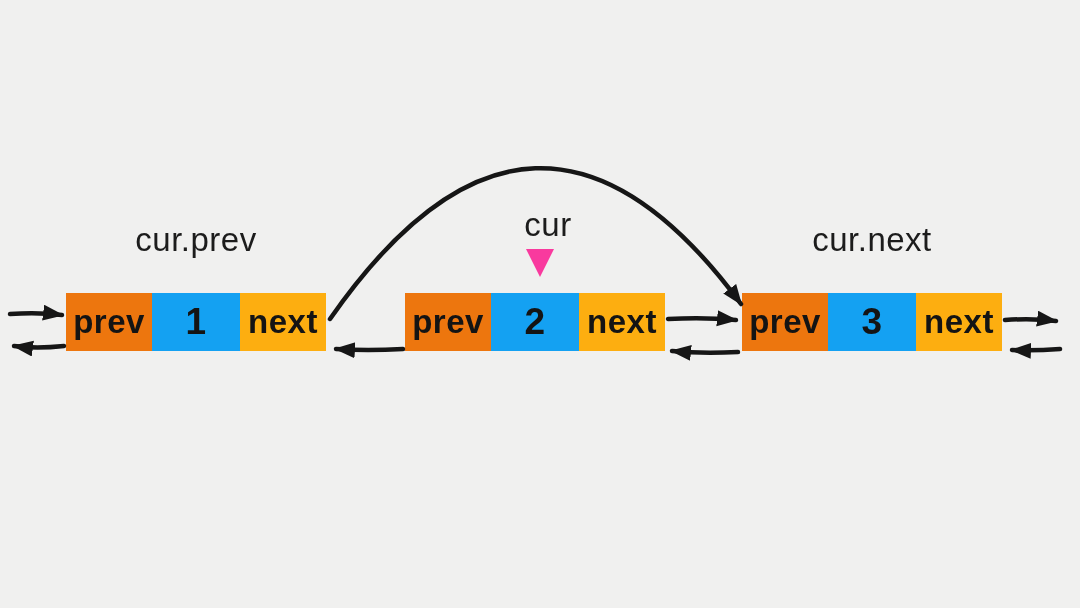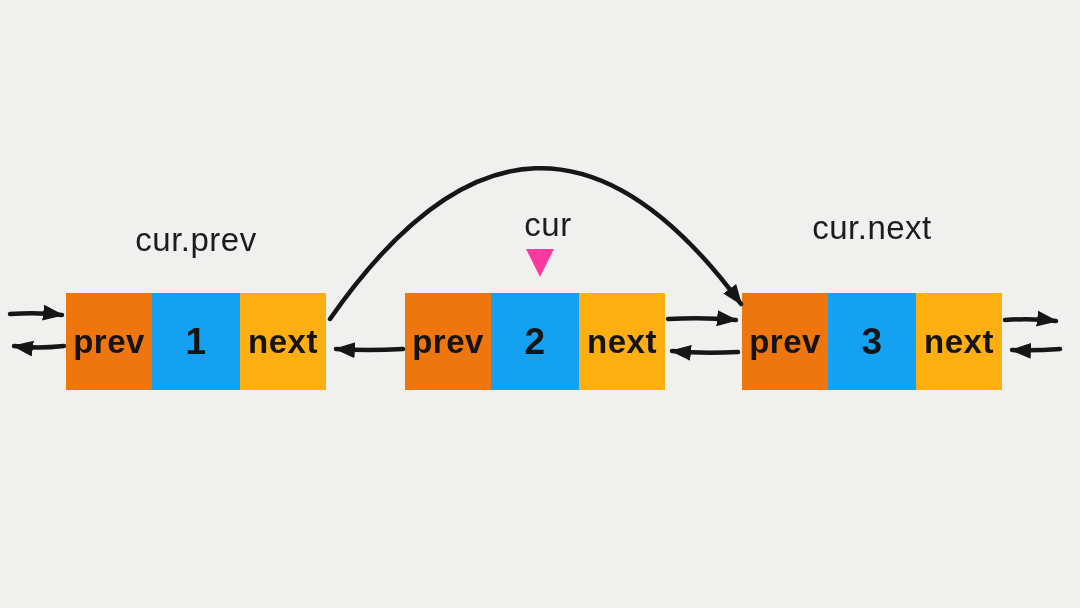--- a/index.html
+++ b/index.html
@@ -8,21 +8,21 @@
   .stage {
     position: relative;
     width: 1080px;
     height: 608px;
     overflow: hidden;
   }
 
   .node {
     position: absolute;
     top: 293px;
-    height: 97px;
+    height: 58px;
     display: flex;
   }
   .cell {
     display: flex;
     align-items: center;
     justify-content: center;
     font-weight: 700;
     font-size: 33px;
     letter-spacing: 0.5px;
     color: #141414;
@@ -53,21 +53,21 @@
     stroke-linecap: round;
   }
 </style>
 </head>
 <body>
 
 <div class="stage" style="background: rgb(240, 240, 239);">
 
   <div class="node-label" style="left:196px; top:221px;">cur.prev</div>
   <div class="node-label" style="left:548px; top:206px;">cur</div>
-  <div class="node-label" style="left:872px; top:209px;">cur.next</div>
+  <div class="node-label" style="left:872px; top:221px;">cur.next</div>
 
   <div class="node" style="left:66px;">
     <div class="cell ptr" style="background: rgb(237, 118, 14);">prev</div>
     <div class="cell value" style="background: rgb(20, 161, 242);">1</div>
     <div class="cell ptr" style="background: rgb(253, 174, 16);">next</div>
   </div>
 
   <div class="node" style="left:405px;">
     <div class="cell ptr" style="background: rgb(237, 118, 14);">prev</div>
     <div class="cell value" style="background: rgb(20, 161, 242);">2</div>

